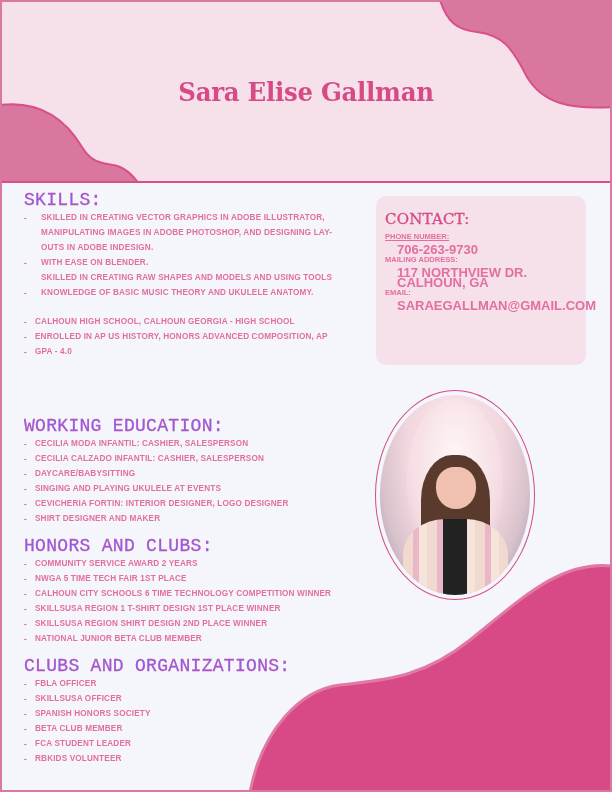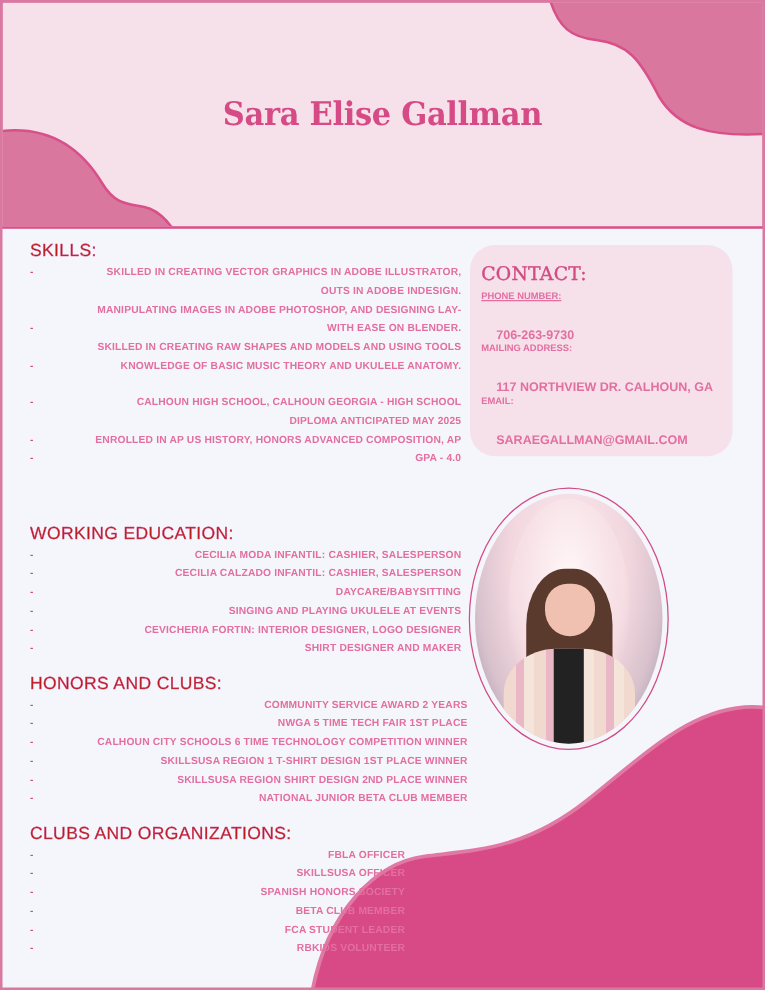--- a/index.html
+++ b/index.html
@@ -12,36 +12,36 @@
     
     .header { position: absolute; left: 0; top: 0; width: 612px; height: 183px; background: #f6e0ea; border: 2px solid #d84f8a; overflow: hidden; z-index: 2; }
     .header svg { position: absolute; left: 0; top: 0; }
     .name { position: absolute; left: 0; top: 77px; width: 612px; text-align: center; font-family: "DejaVu Serif", serif; font-weight: bold; font-size: 26px; color: #d64a86; letter-spacing: -0.3px; transform: scaleX(0.94); z-index: 3; }
 
     
     .blob { position: absolute; left: 0; top: 0; z-index: 1; }
 
     
     .col { position: absolute; left: 24px; z-index: 5; }
-    .sec-title { font-family: Liberation Sans, sans-serif; font-size: 14px; color: #b91c1c; font-weight: normal; letter-spacing: 0.3px; line-height: 16px; -webkit-text-stroke: 0.3px #d24b84; }
+    .sec-title { font-family: Liberation Mono, monospace; font-size: 18px; color: #8b5cf6; font-weight: normal; letter-spacing: 0.3px; line-height: 16px; -webkit-text-stroke: 0.3px #d24b84; }
     ul.items { list-style: none; margin-top: 2px; }
     ul.items li { position: relative; font-family: "Liberation Sans", sans-serif; font-weight: bold; font-size: 8.2px; color: #e36ea0; text-transform: uppercase; line-height: 15px; letter-spacing: 0.15px; }
     ul.items li .dash { position: absolute; left: 0; top: 0; color: #d24b84; font-size: 8px; }
-    ul.items li .txt { display: block; text-align: right; }
+    ul.items li .txt { display: block; }
 
     .skills li { padding-left: 17px; }
     .skills li .txt { }
     .edu li { padding-left: 11px; }
     .work li, .honors li, .clubs li { padding-left: 11px; }
 
     
-    .contact { position: absolute; left: 376px; top: 196px; width: 210px; height: 169px; background: #f6e0ea; border-radius: 20px; z-index: 5; padding: 14px 9px; }
+    .contact { position: absolute; left: 376px; top: 196px; width: 210px; height: 169px; background: #f6e0ea; border-radius: 10px; z-index: 5; padding: 14px 9px; }
     .contact-title { font-family: "DejaVu Serif", serif; font-size: 15px; color: #d24b84; -webkit-text-stroke: 0.3px #d24b84; letter-spacing: 0.2px; line-height: 18px; }
     .c-label { font-family: "Liberation Sans", sans-serif; font-weight: bold; font-size: 7.5px; color: #e36ea0; text-transform: uppercase; line-height: 10px; }
-    .c-value { font-family: "Liberation Sans", sans-serif; font-weight: bold; font-size: 10px; color: #e36ea0; text-transform: uppercase; line-height: 10px; margin-top: 22px; padding-left: 12px; }
+    .c-value { font-family: "Liberation Sans", sans-serif; font-weight: bold; font-size: 13px; color: #e36ea0; text-transform: uppercase; line-height: 10px; margin-top: 3px; padding-left: 12px; }
     .c-label.first { margin-top: 4px; text-decoration: underline; }
 
     
     .photo { position: absolute; left: 375px; top: 390px; width: 160px; height: 210px; border-radius: 50%; border: 1.5px solid #d24b84; padding: 4px; z-index: 6; background: #f4f6fc; }
     .photo-inner { width: 100%; height: 100%; border-radius: 50%; overflow: hidden; position: relative; background: radial-gradient(ellipse at 50% 30%, #fbeef2 0%, #f2d7df 45%, #d9c2cc 70%, #8e8aa4 100%); }
     .photo-inner .tree { position: absolute; left: 18%; top: 2%; width: 64%; height: 80%; border-radius: 50% 50% 40% 40%; background: radial-gradient(ellipse at 50% 40%, #fff7f8 0%, #f7e1e6 55%, rgba(240,214,222,0) 80%); }
     .photo-inner .hair { position: absolute; left: 27%; top: 30%; width: 46%; height: 50%; background: #5b3a2e; border-radius: 45% 45% 20% 20%; }
     .photo-inner .face { position: absolute; left: 37%; top: 36%; width: 27%; height: 21%; background: #f0c0b0; border-radius: 45% 45% 50% 50%; }
     .photo-inner .shirt { position: absolute; left: 15%; top: 62%; width: 70%; height: 45%; background: repeating-linear-gradient(90deg, #f1d9cf 0 10px, #e9b7c5 10px 16px, #f4e4da 16px 24px); border-radius: 40% 40% 0 0; }
     .photo-inner .under { position: absolute; left: 42%; top: 62%; width: 16%; height: 40%; background: #222; }
@@ -62,41 +62,40 @@
     </svg>
   </div>
   <div class="name">Sara Elise Gallman</div>
 
   <div class="col" style="top:192px; width:345px;">
     <div class="sec-title">SKILLS:</div>
     <ul class="items skills">
       <li>
         <span class="dash">-</span>
         <span class="txt">Skilled in creating vector graphics in Adobe Illustrator,</span>
+        <span class="txt">manipulating images in Adobe Photoshop, and designing lay-</span>
         <span class="txt">outs in Adobe InDesign.</span>
-        <span class="txt">manipulating images in Adobe Photoshop, and designing lay-</span>
       </li>
       <li>
         <span class="dash">-</span>
         <span class="txt">with ease on Blender.</span>
         <span class="txt">Skilled in creating raw shapes and models and using tools</span>
       </li>
       <li>
         <span class="dash">-</span>
         <span class="txt">Knowledge of basic music theory and ukulele anatomy.</span>
       </li>
     </ul>
   </div>
 
   <div class="col" style="top:312px; width:345px;">
     <ul class="items edu">
       <li>
         <span class="dash">-</span>
         <span class="txt">Calhoun High School, Calhoun Georgia - High School</span>
-        <span class="txt cont" style="padding-left:5px">Diploma anticipated May 2025</span>
       </li>
       <li>
         <span class="dash">-</span>
         <span class="txt">Enrolled in AP US History, Honors Advanced Composition, AP</span>
       </li>
       <li>
         <span class="dash">-</span>
         <span class="txt">GPA - 4.0</span>
       </li>
     </ul>

